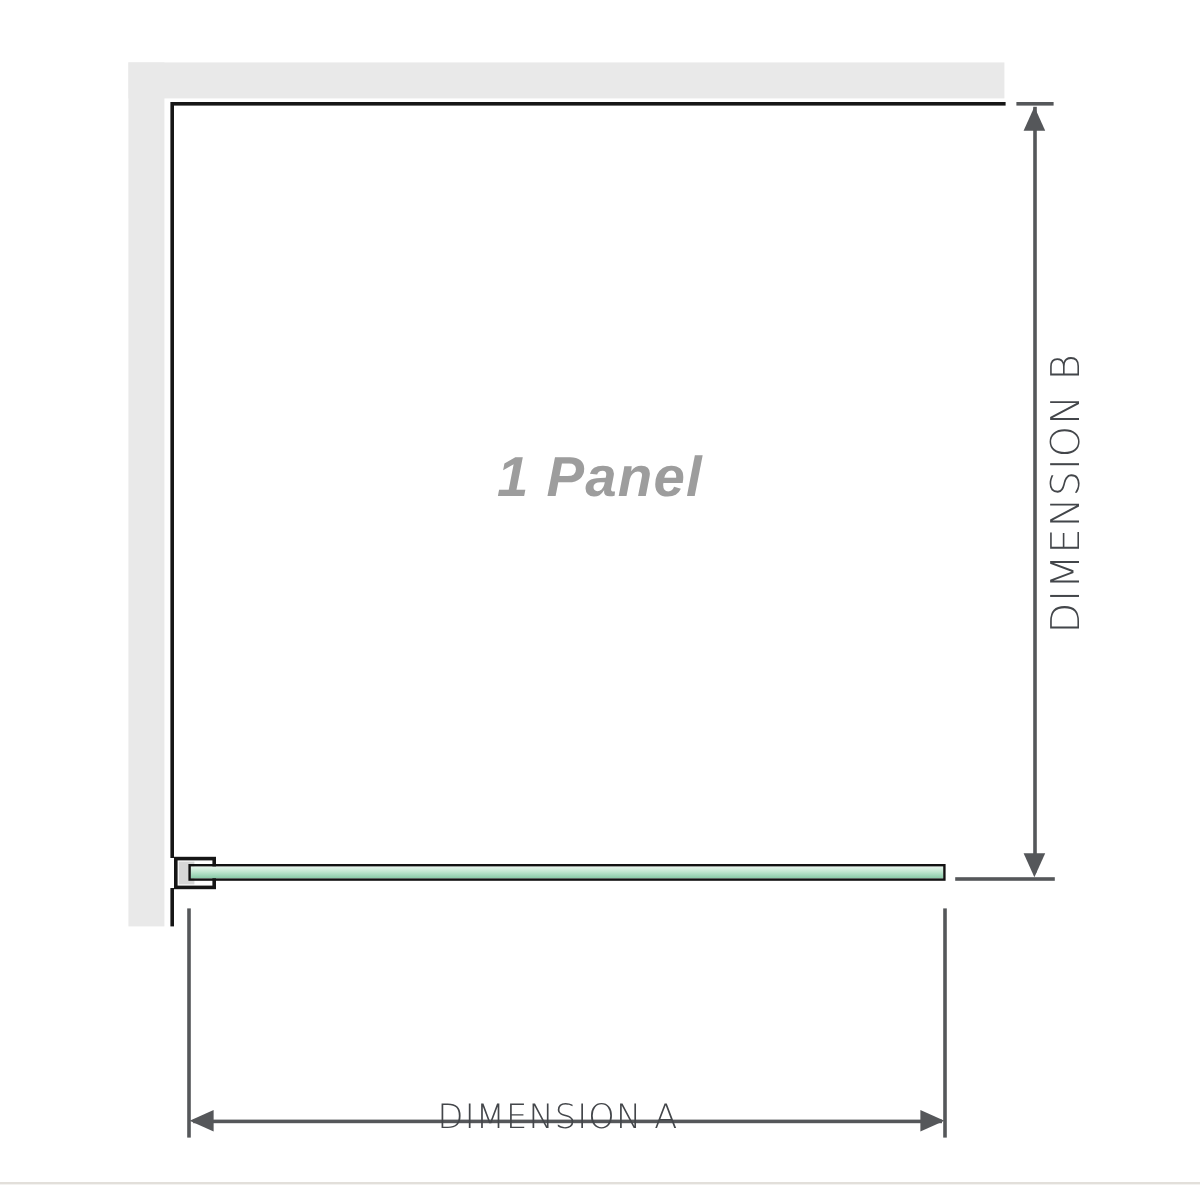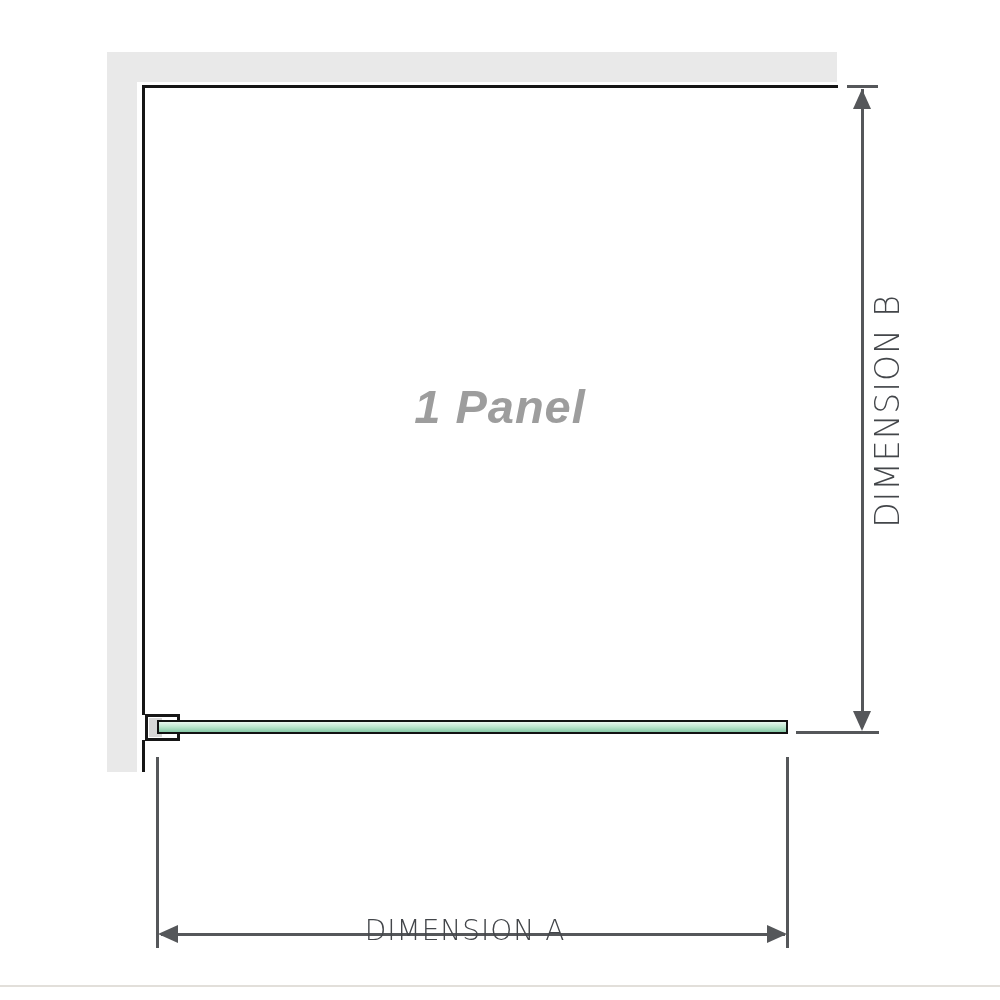--- a/index.html
+++ b/index.html
@@ -25,21 +25,21 @@
   .wall-top{left:107px;top:52px;width:730px;height:30px;background:var(--wall-gray);}
   .wall-left{left:107px;top:52px;width:30px;height:720px;background:var(--wall-gray);}
 
   
   .panel-top-line{left:143px;top:85px;width:695px;height:3px;background:var(--outline-black);}
   .panel-left-line-upper{left:142px;top:85px;width:3px;height:630px;background:var(--outline-black);}
   .panel-left-line-lower{left:142px;top:740px;width:3px;height:32px;background:var(--outline-black);}
 
   
   .panel-label{
-    left:360px;top:374px;width:280px;height:64px;
+    left:360px;top:364px;width:280px;height:64px;
     display:flex;align-items:center;justify-content:center;
     font-style:italic;font-weight:700;font-size:47px;letter-spacing:1px;
     color:var(--panel-label-gray);
   }
 
   
   .wall-bracket{
     left:145px;top:714px;width:35px;height:27px;box-sizing:border-box;
     border:3px solid var(--outline-black);background:#ffffff;
   }

